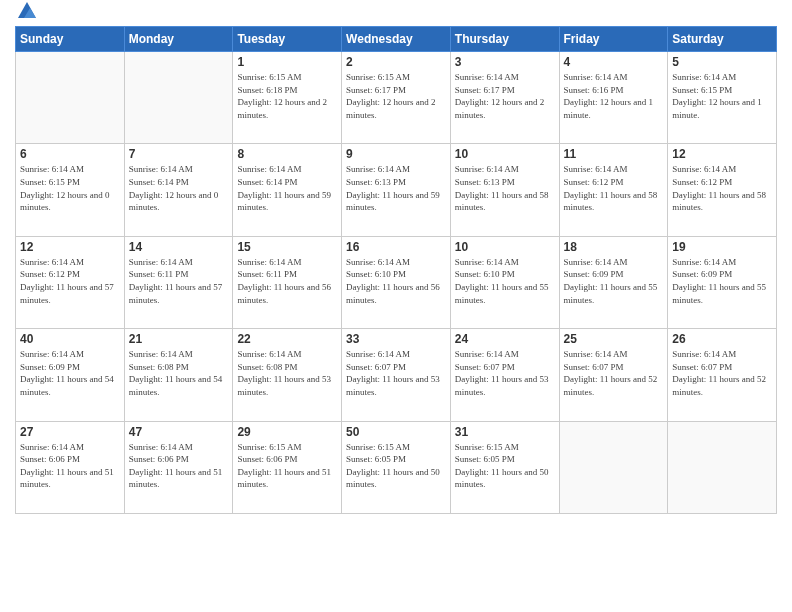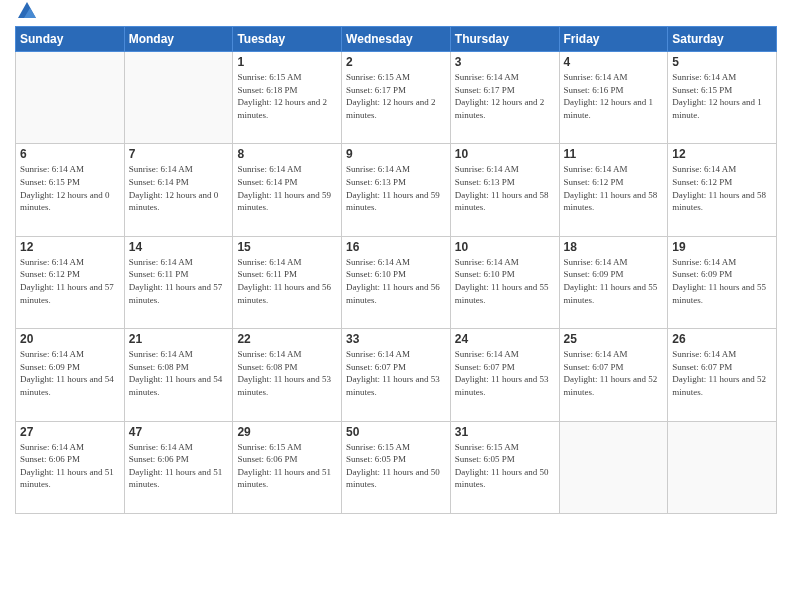--- a/index.html
+++ b/index.html
@@ -243,21 +243,21 @@
           </td>
           <td>
             <div class="day-num">19</div>
             <div class="day-info" style="white-space: pre-line;">Sunrise: 6:14 AM
 Sunset: 6:09 PM
 Daylight: 11 hours and 55 minutes.</div>
           </td>
         </tr>
         <tr>
           <td>
-            <div class="day-num">20</div>
+            <div class="day-num">40</div>
             <div class="day-info" style="white-space: pre-line;">Sunrise: 6:14 AM
 Sunset: 6:09 PM
 Daylight: 11 hours and 54 minutes.</div>
           </td>
           <td>
             <div class="day-num">21</div>
             <div class="day-info" style="white-space: pre-line;">Sunrise: 6:14 AM
 Sunset: 6:08 PM
 Daylight: 11 hours and 54 minutes.</div>
           </td>

